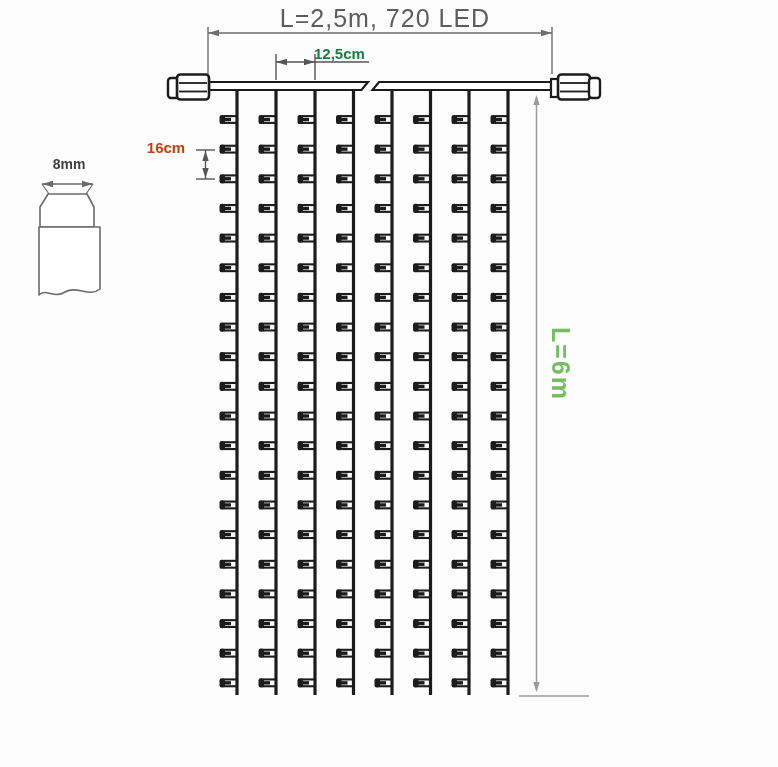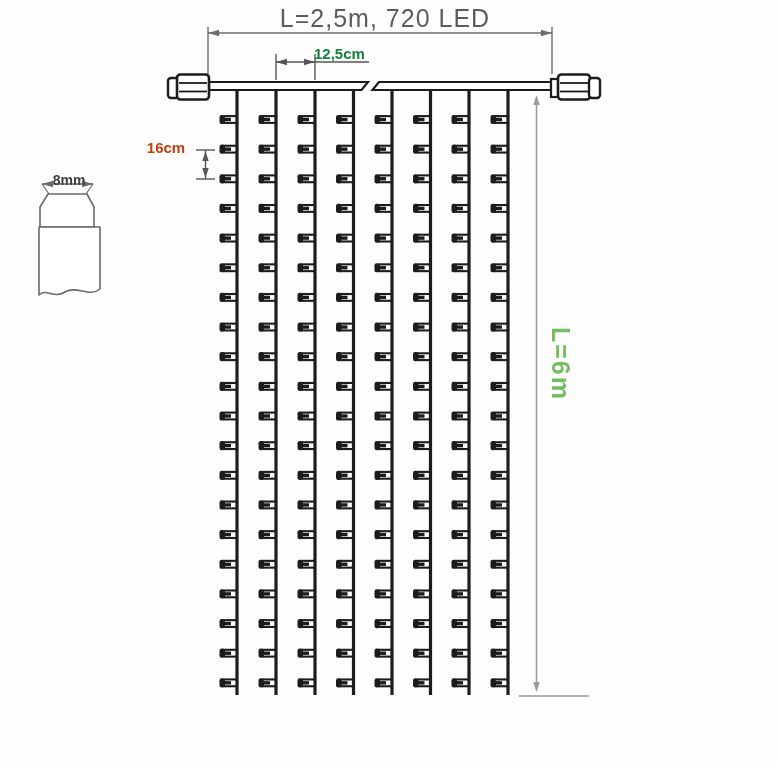--- a/index.html
+++ b/index.html
@@ -22,21 +22,21 @@
   .lbl-12{
     left:314px;top:45px;
     font-size:15px;font-weight:700;color:#15803d;
   }
   .lbl-16{
     left:144px;top:139px;width:44px;text-align:center;
     font-size:15px;font-weight:700;color:#c2410c;
   }
   .lbl-8{
     left:46px;top:156px;width:46px;text-align:center;
-    font-size:14px;font-weight:700;color:#3f3f3f;margin-top:16px;
+    font-size:14px;font-weight:700;color:#3f3f3f;
   }
   .lbl-6m{
     left:546px;top:327px;height:100px;
     writing-mode:vertical-rl;
     font-size:25px;font-weight:600;
     letter-spacing:2px;
     color:#74bd60;
   }
 </style>
 </head>

